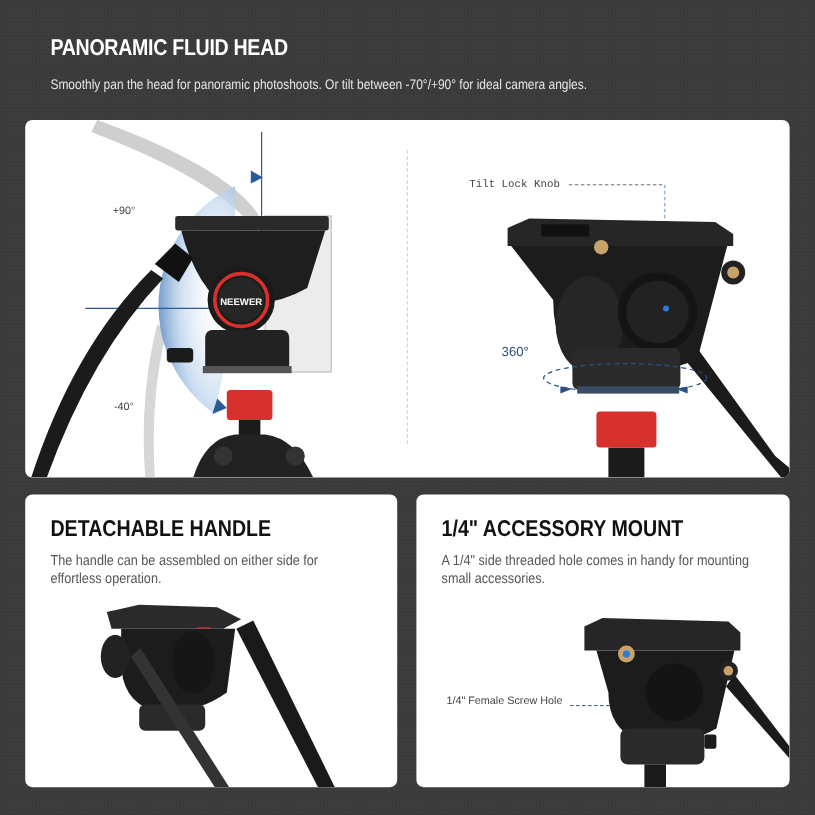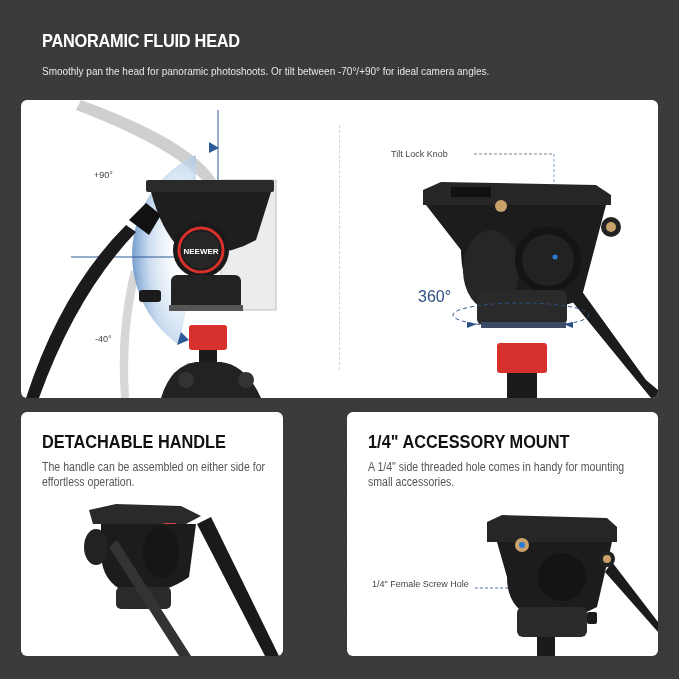--- a/index.html
+++ b/index.html
@@ -15,41 +15,41 @@
     color:#ffffff; font-family:"Liberation Sans", sans-serif; font-weight:bold;
     font-size:19px; letter-spacing:-0.3px; transform:scaleX(0.86); transform-origin:left;
   }
   .hero-sub {
     position:absolute; left:42px; top:64px; margin:0;
     color:#e6e6e6; font-family:"Liberation Sans", sans-serif; font-size:11.6px;
     transform:scaleX(0.86); transform-origin:left; white-space:nowrap;
   }
   .panel { position:absolute; background:#ffffff; border-radius:6px; overflow:hidden; }
   .panel-top { left:21px; top:100px; width:637px; height:298px; }
-  .panel-bl { left:21px; top:412px; width:262px; height:244px; }
+  .panel-bl { left:21px; top:412px; width:310px; height:244px; }
   .panel-br { left:347px; top:412px; width:311px; height:244px; }
   .divider {
     position:absolute; left:318px; top:25px; width:0; height:245px;
     border-left:1px dashed #d4d4d4;
   }
   .card-title {
     position:absolute; left:21px; top:19px; margin:0;
     font-family:"Liberation Sans", sans-serif; font-weight:bold; font-size:19px;
     color:#111; transform:scaleX(0.86); transform-origin:left; white-space:nowrap;
   }
   .card-desc {
     position:absolute; left:21px; top:48px; width:300px; margin:0;
     font-family:"Liberation Sans", sans-serif; font-size:12px; line-height:15px;
     color:#555; transform:scaleX(0.88); transform-origin:left;
   }
   .label {
     position:absolute; font-family:"Liberation Sans", sans-serif; font-size:9px; color:#444;
     white-space:nowrap;
   }
-  .label-blue { color:#2c4f84; font-size:16px; }
+  .label-blue { color:#2c4f84; font-size:11px; }
   svg { position:absolute; left:0; top:0; }
 </style>
 </head>
 <body>
 
 <h1 class="hero-title">PANORAMIC FLUID HEAD</h1>
 <p class="hero-sub">Smoothly pan the head for panoramic photoshoots. Or tilt between -70°/+90° for ideal camera angles.</p>
 
 <div class="panel panel-top">
 
@@ -123,21 +123,21 @@
     <rect x="456" y="190" width="90" height="35" rx="6" fill="#2a2a2a"></rect>
 
     <ellipse cx="500" cy="215" rx="68" ry="12" fill="none" stroke="#2c4f84" stroke-width="1" stroke-dasharray="4,3"></ellipse>
     <polygon points="446,222 456,224 446,228" fill="#2c4f84"></polygon>
     <polygon points="552,222 542,224 552,228" fill="#2c4f84"></polygon>
     <rect x="460" y="222" width="85" height="6" fill="#3b4b66"></rect>
 
     <rect x="476" y="243" width="50" height="30" rx="3" fill="#d8302c"></rect>
     <rect x="486" y="273" width="30" height="25" fill="#1b1b1b"></rect>
   </svg>
-  <span class="label" style="left:370px;top:49px;">Tilt Lock Knob</span>
+  <span class="label" style="left:370px;top:49px;font-family:Liberation Mono, monospace;">Tilt Lock Knob</span>
   <span class="label label-blue" style="left:397px;top:188px;">360°</span>
 </div>
 
 <div class="panel panel-bl">
   <h2 class="card-title">DETACHABLE HANDLE</h2>
   <p class="card-desc">The handle can be assembled on either side for effortless operation.</p>
   <svg width="310" height="244">
 
     <path d="M68,98 L95,92 L160,94 L180,104 L165,112 L72,112 Z" fill="#2a2a2a"></path>
     <rect x="142" y="111" width="14" height="7" rx="2" fill="#e2434b"></rect>

